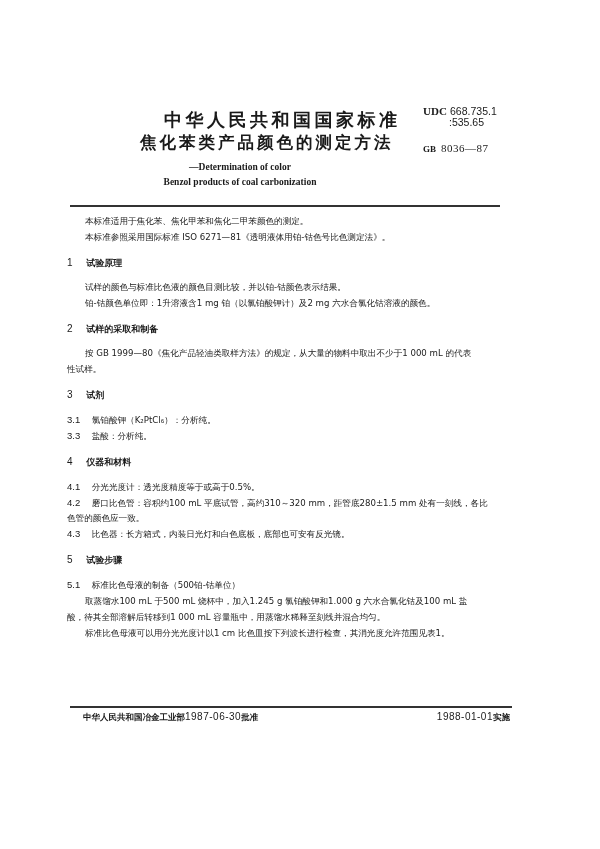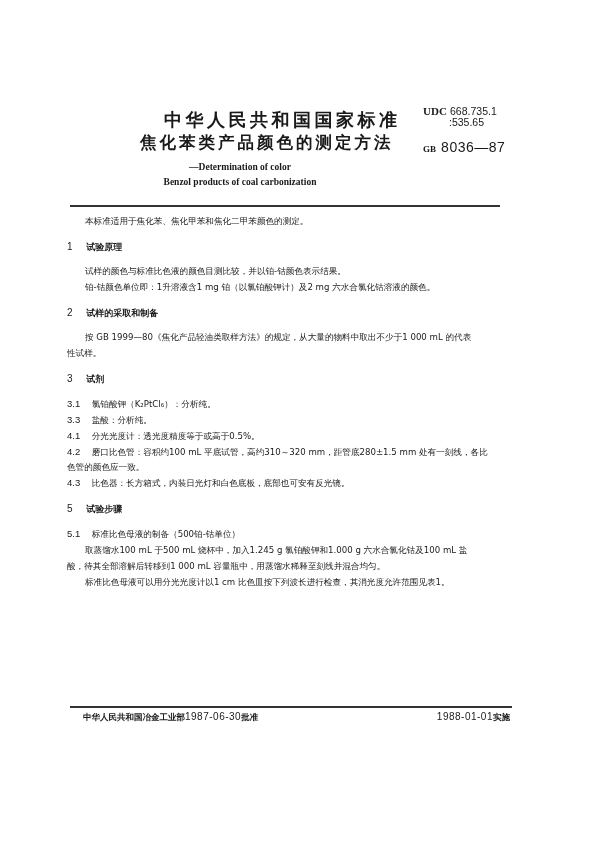--- a/index.html
+++ b/index.html
@@ -61,22 +61,22 @@
     .gb-code {
       left: 423px; top: 137px;
       white-space: nowrap;
     }
     .gb-code .lbl {
       font-family: "Liberation Serif", serif;
       font-weight: bold;
       font-size: 9px;
     }
     .gb-code .num {
-      font-family: Liberation Sans, sans-serif;
-      font-size: 14px;
+      font-family: Liberation Serif, serif;
+      font-size: 11px;
       letter-spacing: 0.5px;
     }
 
     .rule {
       left: 70px;
       height: 1px;
       background: #333;
     }
     .rule.top { top: 205px; width: 430px; height: 1.5px; }
     .rule.bottom { top: 706px; width: 442px; height: 1.5px; }
@@ -166,20 +166,21 @@
 
   <div class="abs en-title">
     <div>—Determination of color</div>
     <div>Benzol products of coal carbonization</div>
   </div>
 
   <div class="abs rule top"></div>
 
   <div class="abs content">
     <p class="para">本标准适用于焦化苯、焦化甲苯和焦化二甲苯颜色的测定。</p>
+    <p class="para">本标准参照采用国际标准 ISO 6271—81《透明液体用铂-钴色号比色测定法》。</p>
 
     <div class="heading">
       <span class="hnum">1</span>
       <span>试验原理</span>
     </div>
     <p class="para">试样的颜色与标准比色液的颜色目测比较，并以铂-钴颜色表示结果。</p>
     <p class="para">铂-钴颜色单位即：1升溶液含1 mg 铂（以氯铂酸钾计）及2 mg 六水合氯化钴溶液的颜色。</p>
 
     <div class="heading">
       <span class="hnum">2</span>
@@ -194,20 +195,24 @@
     </div>
     <p class="item">
       <span class="inum">3.1</span>
       <span>氯铂酸钾（K₂PtCl₆）：分析纯。</span>
     </p>
     <p class="item">
       <span class="inum">3.3</span>
       <span>盐酸：分析纯。</span>
     </p>
 
+    <div class="heading">
+      <span class="hnum">4</span>
+      <span>仪器和材料</span>
+    </div>
     <p class="item">
       <span class="inum">4.1</span>
       <span>分光光度计：透光度精度等于或高于0.5%。</span>
     </p>
     <p class="item">
       <span class="inum">4.2</span>
       <span>磨口比色管：容积约100 mL 平底试管，高约310～320 mm，距管底280±1.5 mm 处有一刻线，各比</span>
     </p>
     <p class="cont">色管的颜色应一致。</p>
     <p class="item">

